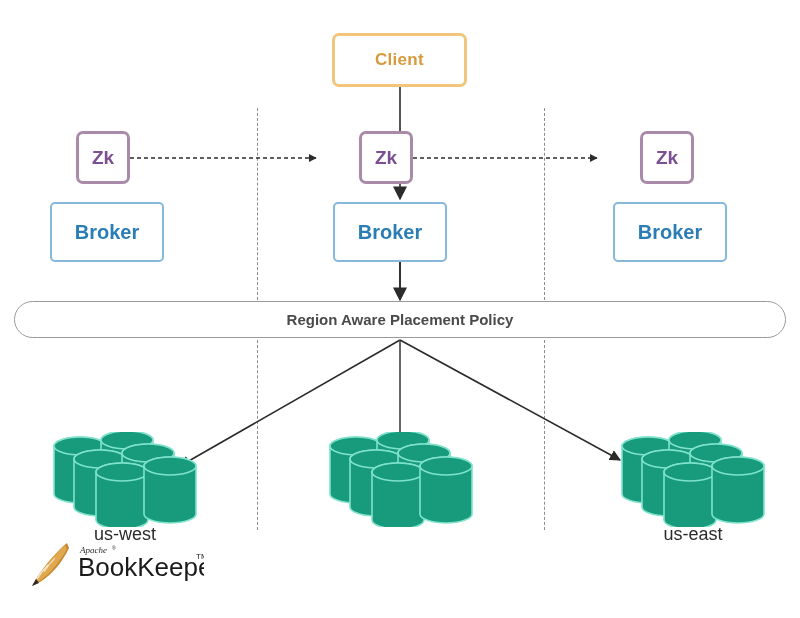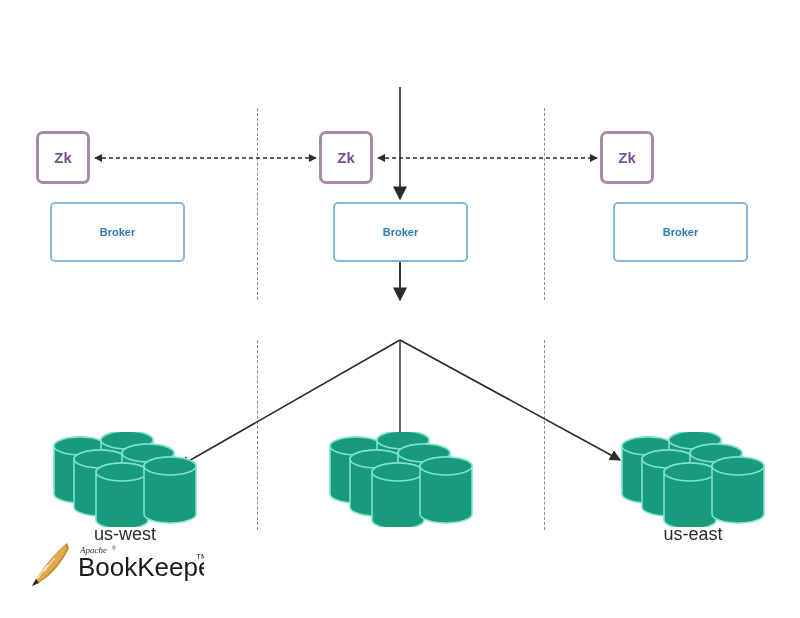--- a/index.html
+++ b/index.html
@@ -39,34 +39,35 @@
     font-size: 17px;
     letter-spacing: .3px;
   }
   
   .zk-box {
     width: 54px;
     height: 53px;
     border: 3px solid #a98aa8;
     border-radius: 7px;
     color: #7b4f91;
-    font-size: 15px;
+    font-size: 19px;
     top: 131px;
+    margin-left: 40px;
   }
   .zk-west   { left: 36px; }
   .zk-center { left: 319px; }
   .zk-east   { left: 600px; }
   
   .broker-box {
-    width: 135px;
+    width: 114px;
     height: 60px;
     border: 2px solid #86b8da;
     border-radius: 5px;
     color: #2b7db5;
-    font-size: 11px;
+    font-size: 20px;
     top: 202px;
   }
   .broker-west   { left: 50px; }
   .broker-center { left: 333px; }
   .broker-east   { left: 613px; }
   
   .policy-bar {
     position: absolute;
     left: 14px;
     top: 301px;
@@ -165,20 +166,23 @@
 
     <line x1="378" y1="158" x2="597" y2="158" stroke="#2b2b2b" stroke-width="1.3" stroke-dasharray="4,3" marker-start="url(#ah-s)" marker-end="url(#ah-s)"></line>
 
     <line x1="400" y1="340" x2="180" y2="466" stroke="#2b2b2b" stroke-width="1.6" marker-end="url(#ah)"></line>
 
     <line x1="400" y1="340" x2="400" y2="452" stroke="#555555" stroke-width="1.8" marker-end="url(#ah)"></line>
 
     <line x1="400" y1="340" x2="620" y2="460" stroke="#2b2b2b" stroke-width="1.6" marker-end="url(#ah)"></line>
   </svg>
 
+  <div class="node client-box">
+    <span>Client</span>
+  </div>
 
   <div class="node zk-box zk-west">
     <span>Zk</span>
   </div>
   <div class="node zk-box zk-center">
     <span>Zk</span>
   </div>
   <div class="node zk-box zk-east">
     <span>Zk</span>
   </div>
@@ -186,20 +190,23 @@
   <div class="node broker-box broker-west">
     <span>Broker</span>
   </div>
   <div class="node broker-box broker-center">
     <span>Broker</span>
   </div>
   <div class="node broker-box broker-east">
     <span>Broker</span>
   </div>
 
+  <div class="policy-bar">
+    <span>Region Aware Placement Policy</span>
+  </div>
 
   <div class="db-cluster db-west">
     <svg viewBox="0 0 150 95" width="150" height="95">
       <g stroke="#7fe3cc" stroke-width="1.6" fill="#189b7d">
         <g>
             <path d="M2 14 a26 9 0 0 1 52 0 v48 a26 9 0 0 1 -52 0 z"></path>
             <ellipse cx="28" cy="14" rx="26" ry="9"></ellipse>
           </g>
         <g>
             <path d="M49 8 a26 9 0 0 1 52 0 v48 a26 9 0 0 1 -52 0 z"></path>

